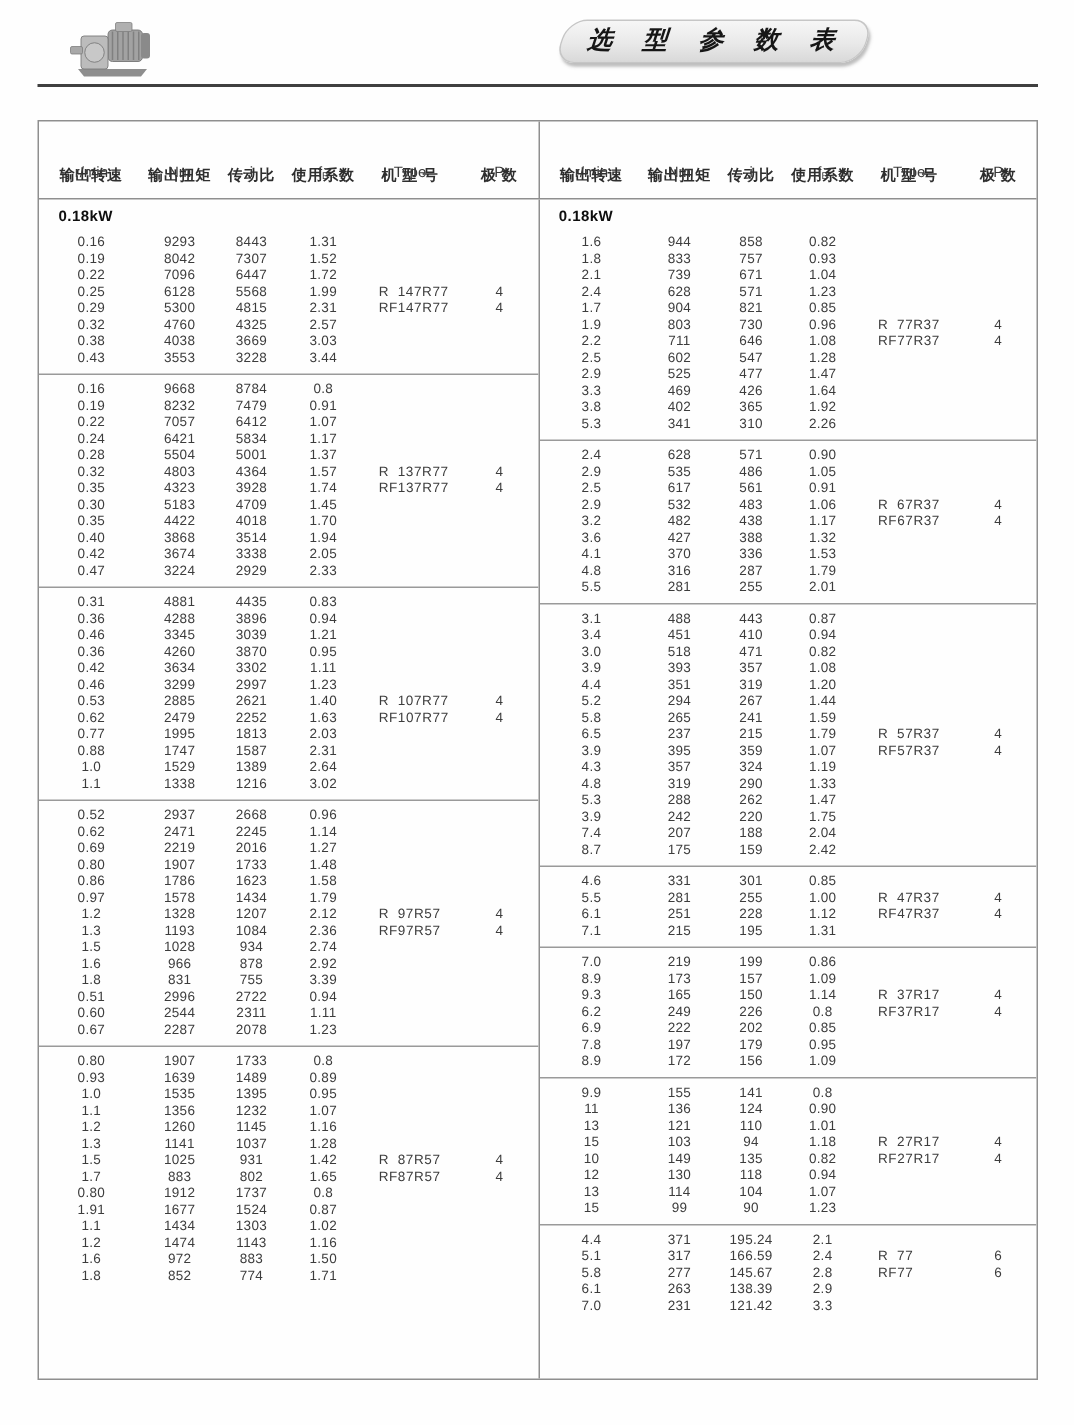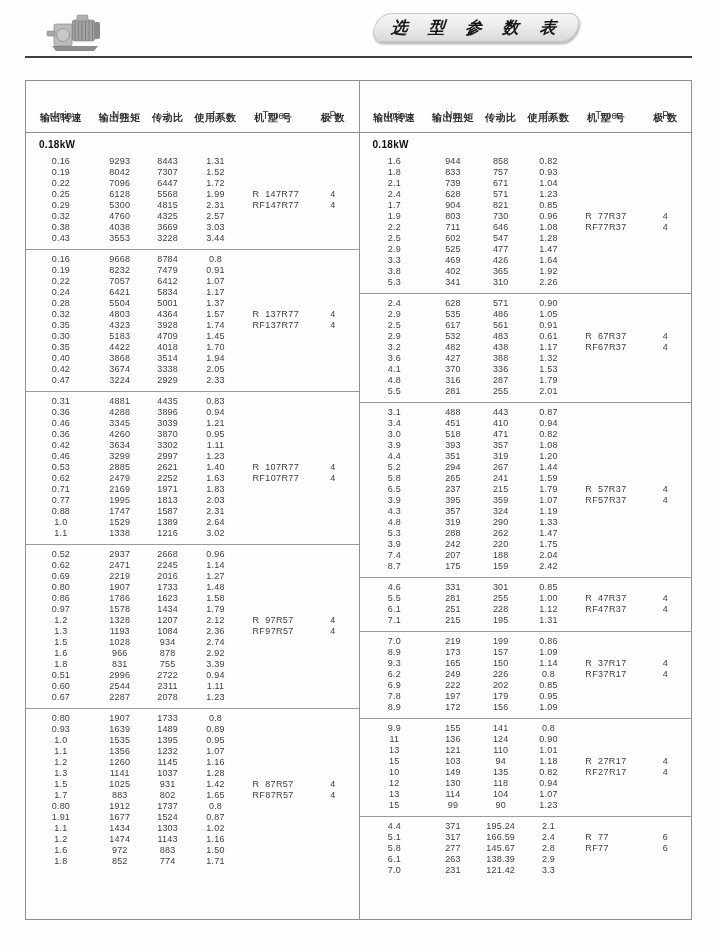--- a/index.html
+++ b/index.html
@@ -331,28 +331,20 @@
               </div>
               <div class="row">
                 <span class="cell speed">0.62</span>
                 <span class="cell torque">2479</span>
                 <span class="cell ratio">2252</span>
                 <span class="cell fb">1.63</span>
                 <span class="cell type">RF107R77</span>
                 <span class="cell p">4</span>
               </div>
               <div class="row">
-                <span class="cell speed">0.71</span>
-                <span class="cell torque">2169</span>
-                <span class="cell ratio">1971</span>
-                <span class="cell fb">1.83</span>
-                <span class="cell type"></span>
-                <span class="cell p"></span>
-              </div>
-              <div class="row">
                 <span class="cell speed">0.77</span>
                 <span class="cell torque">1995</span>
                 <span class="cell ratio">1813</span>
                 <span class="cell fb">2.03</span>
                 <span class="cell type"></span>
                 <span class="cell p"></span>
               </div>
               <div class="row">
                 <span class="cell speed">0.88</span>
                 <span class="cell torque">1747</span>
@@ -731,21 +723,21 @@
                 <span class="cell torque">617</span>
                 <span class="cell ratio">561</span>
                 <span class="cell fb">0.91</span>
                 <span class="cell type"></span>
                 <span class="cell p"></span>
               </div>
               <div class="row">
                 <span class="cell speed">2.9</span>
                 <span class="cell torque">532</span>
                 <span class="cell ratio">483</span>
-                <span class="cell fb">0.61</span>
+                <span class="cell fb">1.06</span>
                 <span class="cell type">R  67R37</span>
                 <span class="cell p">4</span>
               </div>
               <div class="row">
                 <span class="cell speed">3.2</span>
                 <span class="cell torque">482</span>
                 <span class="cell ratio">438</span>
                 <span class="cell fb">1.17</span>
                 <span class="cell type">RF67R37</span>
                 <span class="cell p">4</span>

